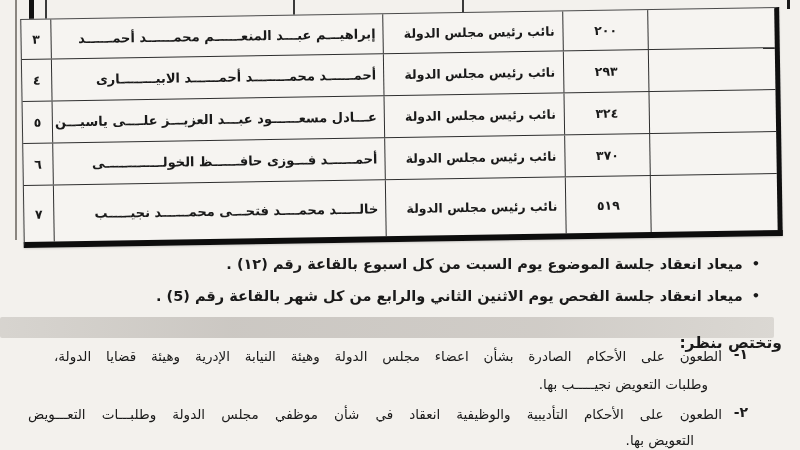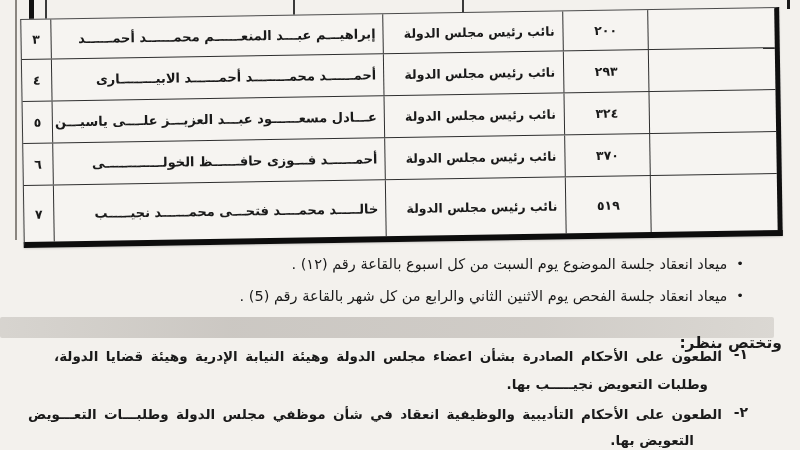--- a/index.html
+++ b/index.html
@@ -40,39 +40,39 @@
   .c-no{justify-content:center;font-size:12.5px;}
   .c-name{justify-content:flex-start;padding-right:7px;font-size:13px;letter-spacing:0;}
   .c-title{justify-content:flex-start;padding-right:8px;font-size:12.5px;}
   .c-num{justify-content:center;font-size:12.5px;letter-spacing:2px;}
   .c-empty{background:transparent;}
   
   .stub{background:#3a3a3a;}
   .outer-left-line{left:15px;top:0;width:1.5px;height:240px;background:#8a8680;}
   
   .bullet-line{
-    right:56px;direction:rtl;text-align:right;
-    font-size:14.5px;font-weight:normal;white-space:nowrap;
+    right:40px;direction:rtl;text-align:right;
+    font-size:14.5px;font-weight:bold;white-space:nowrap;
   }
   .bullet-dot{display:inline-block;margin-left:9px;font-size:13px;transform:translateY(-1px);}
   
   .band{
     left:0;top:317px;width:774px;height:21px;
     background:linear-gradient(90deg,#d4d1cc 0%,#c7c3be 30%,#ccc8c3 70%,#d8d5d0 100%);
     border-radius:2px;opacity:.9;
   }
   .heading{
     right:18px;top:334px;direction:rtl;
     font-size:15.5px;font-weight:bold;white-space:nowrap;
   }
   .marker{
     right:52px;direction:rtl;font-size:14px;font-weight:bold;white-space:nowrap;
   }
   .item-line{
-    direction:rtl;font-size:13.5px;font-weight:bold;
+    direction:rtl;font-size:13.5px;font-weight:normal;
     line-height:20px;white-space:nowrap;
   }
   .justified{
     white-space:normal;
     text-align:justify;text-align-last:justify;
     overflow:hidden;height:22px;
   }
 </style>
 </head>
 <body>

